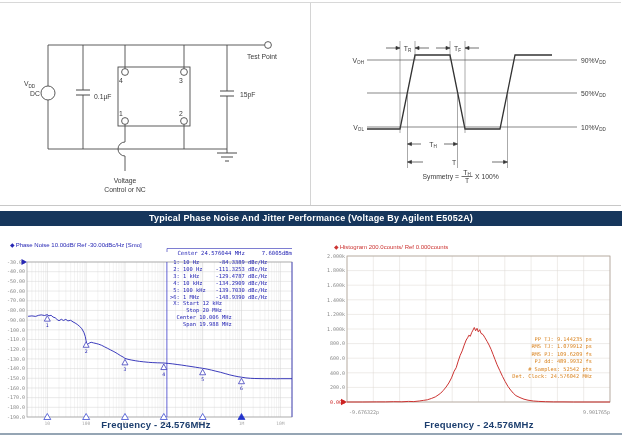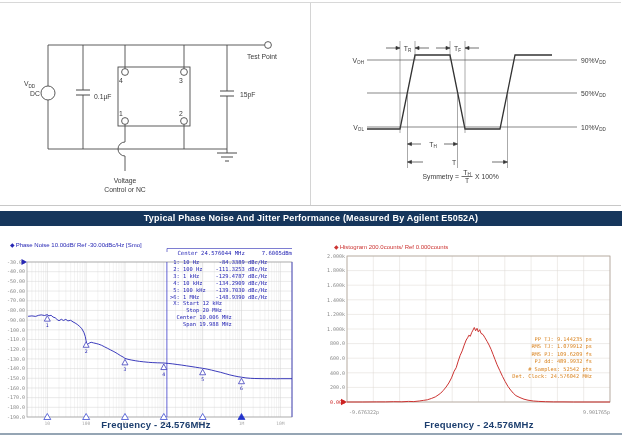--- a/index.html
+++ b/index.html
@@ -125,21 +125,21 @@
       <text class="diag-text" x="148" y="176" text-anchor="end">Symmetry =</text>
       <text class="diag-text" x="156" y="172" text-anchor="middle" font-size="5.6"><tspan>T</tspan><tspan class="diag-sub" dy="1.2">H</tspan></text>
       <path d="M150.5,173.5 H161.5" stroke="#333" stroke-width="0.7"></path>
       <text class="diag-text" x="156" y="180" text-anchor="middle" font-size="5.6">T</text>
       <text class="diag-text" x="164" y="176">X 100%</text>
     </svg>
   </div>
 </div>
 
 <div class="abs header-bar" id="header-bar" style="background: rgb(22, 54, 92);">
-  <span>Typical Phase Noise And Jitter Performance (Measured By Agilent E5052A)</span>
+  <span>Typical Phase Noise And Jitter Performance (Voltage By Agilent E5052A)</span>
 </div>
 
 <svg class="abs" style="left:2px;top:238px;" width="308" height="194" viewBox="0 0 308 194">
   <text x="8" y="9" font-size="6" fill="#2626b4"><tspan>◆</tspan><tspan dx="1">Phase Noise 10.00dB/ Ref -30.00dBc/Hz [Smo]</tspan></text>
   <g id="pn-plot">
       <path d="M29.851876901949566,24 V179" stroke="#e7e7e7" stroke-width="0.5"></path>
       <path d="M33.61528500455867,24 V179" stroke="#e7e7e7" stroke-width="0.5"></path>
       <path d="M36.690213318989336,24 V179" stroke="#e7e7e7" stroke-width="0.5"></path>
       <path d="M39.29002816493897,24 V179" stroke="#e7e7e7" stroke-width="0.5"></path>
       <path d="M41.5420902209389,24 V179" stroke="#e7e7e7" stroke-width="0.5"></path>

